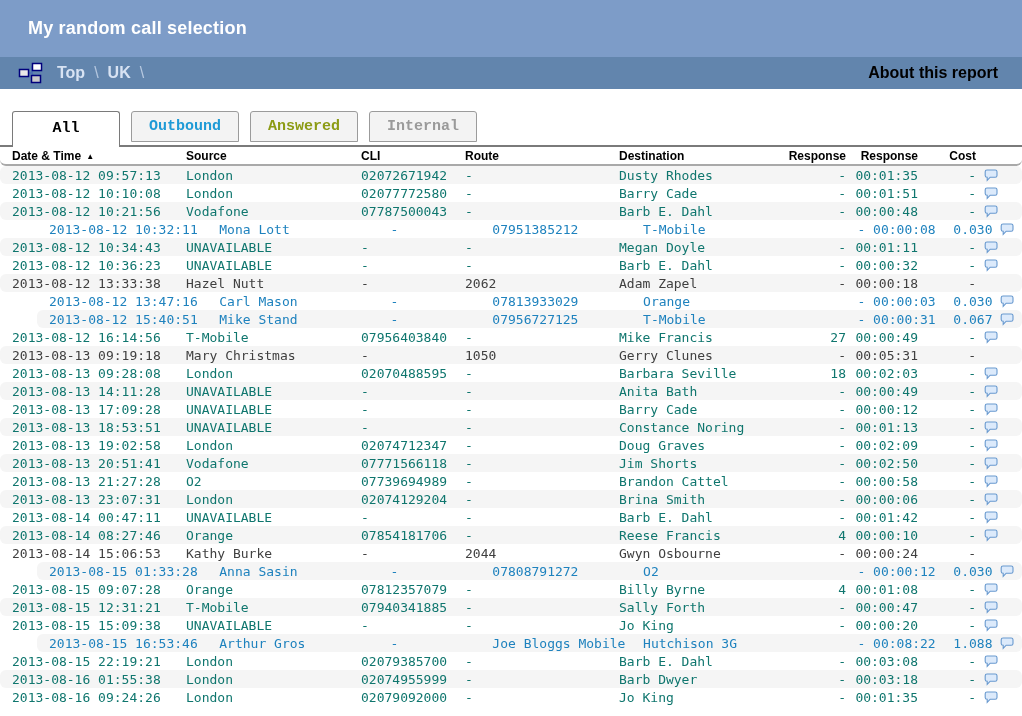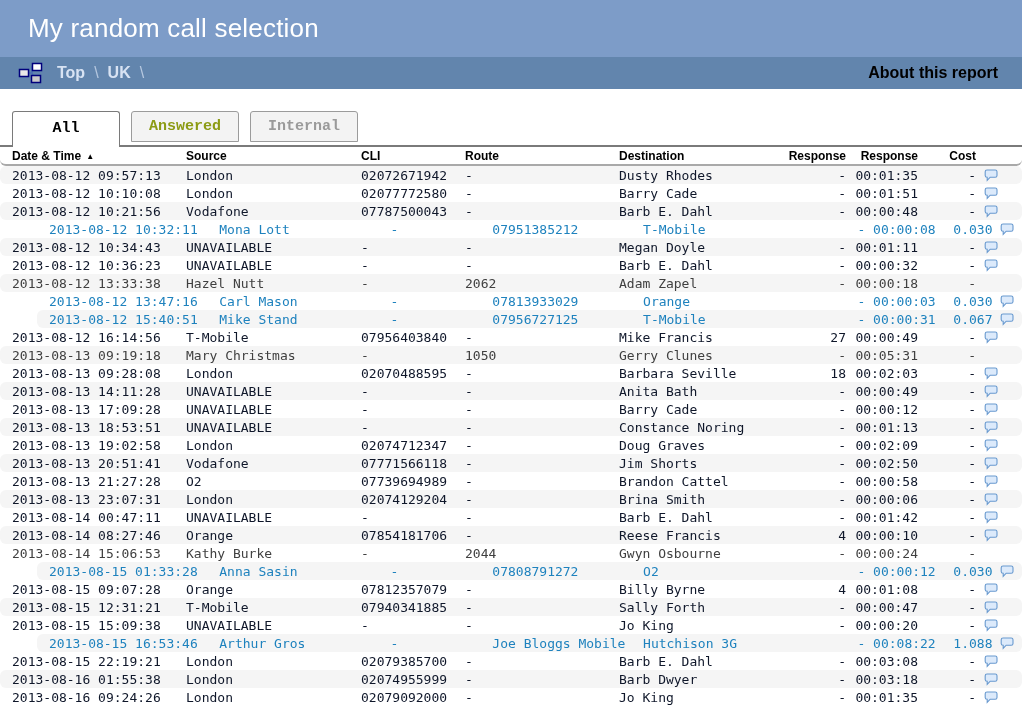--- a/index.html
+++ b/index.html
@@ -14,22 +14,22 @@
   .app-header {
     background: #7d9cc8;
     height: 57px;
     display: flex;
     align-items: center;
     justify-content: space-between;
     padding: 0 22px 0 28px;
   }
   .app-title {
     color: #ffffff;
-    font-size: 26px;
-    font-weight: normal;
+    font-size: 18px;
+    font-weight: bold;
     letter-spacing: 0.2px;
   }
   .app-timestamp {
     color: #ffffff;
     font-size: 17px;
   }
 
   
   .crumb-bar {
     background: #6285ad;
@@ -103,21 +103,21 @@
   .col8 { width: 58px;  text-align: right; }
   .col9 { width: 30px;  padding-left: 8px; display: flex; align-items: center; }
 
   .tbody .grid-row {
     font-family: "DejaVu Sans Mono", "Liberation Mono", monospace;
     font-size: 13px;
     height: 18px;
   }
   .tbody .grid-row:nth-child(odd)  { background: #f5f5f5; }
   .tbody .grid-row:nth-child(even) { background: #ffffff; }
-  .row-answered { color: #0f172a; }
+  .row-answered { color: #0f766e; }
   .row-outbound { color: #1e82be; margin-left: 37px; }
   .row-internal { color: #404040; }
   .note-btn { cursor: pointer; display: inline-flex; }
   .cell { overflow: hidden; white-space: nowrap; }
 </style>
 </head>
 <body>
 
 <div class="app-header">
   <div class="app-title">My random call selection</div>
@@ -134,20 +134,21 @@
   </span>
   <span class="crumb-link">Top</span>
   <span class="crumb-sep">\</span>
   <span class="crumb-link">UK</span>
   <span class="crumb-sep">\</span>
   <span class="about-link">About this report</span>
 </div>
 
 <div class="tabs-row">
   <div class="tab tab-active">All</div>
+  <div class="tab tab-inactive tab-outbound">Outbound</div>
   <div class="tab tab-inactive tab-answered">Answered</div>
   <div class="tab tab-inactive tab-internal">Internal</div>
 </div>
 
 <div class="grid-row thead">
   <div class="cell col1">
     <span>Date &amp; Time</span><span class="sort-arrow">▲</span>
   </div>
   <div class="cell col2">Source</div>
   <div class="cell col3">CLI</div>

